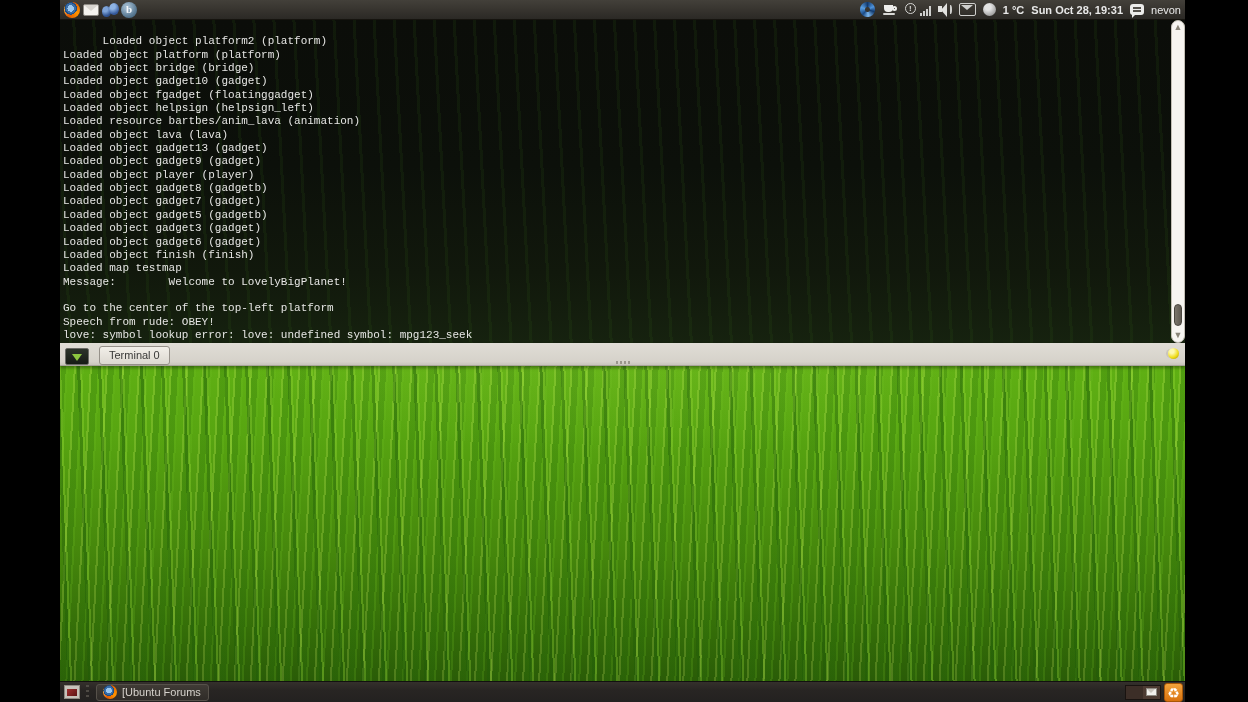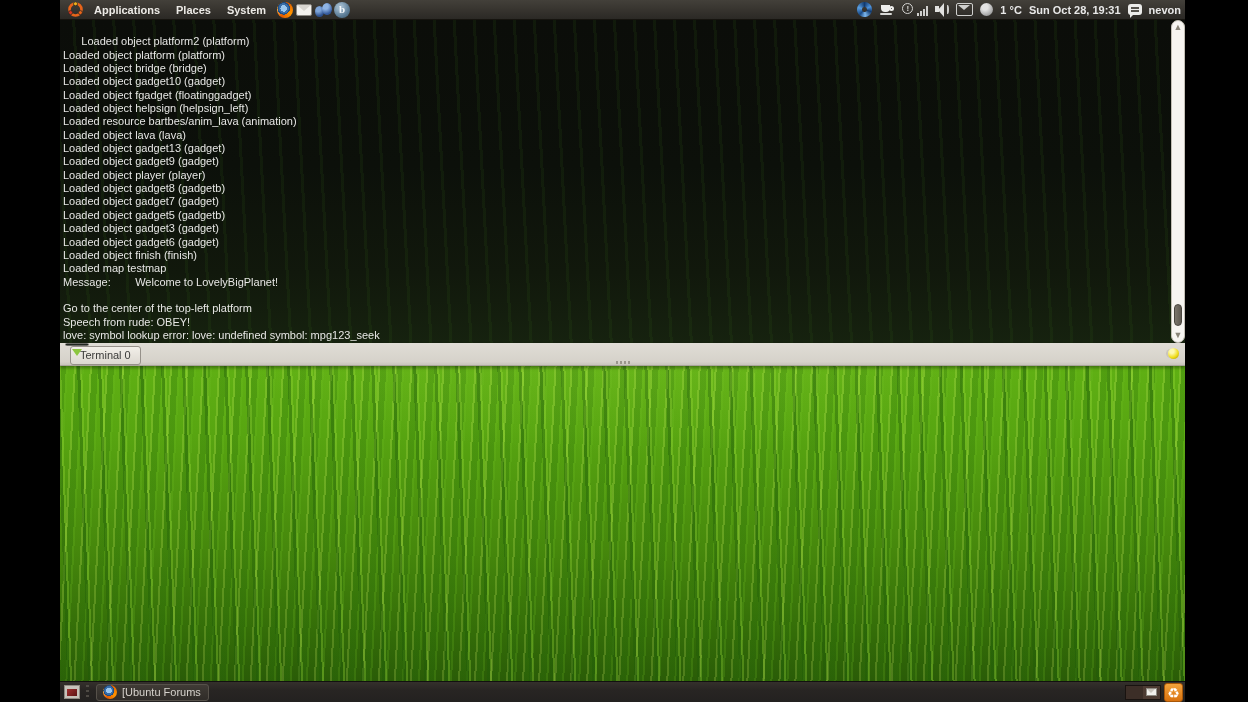--- a/index.html
+++ b/index.html
@@ -58,34 +58,34 @@
   .icon-bubble::after { content:""; position:absolute; left:2px; bottom:-3px; border-left:4px solid #ececea; border-bottom:4px solid transparent; }
   .icon-bubble::before { content:""; position:absolute; left:3px; top:3px; width:8px; height:1.5px; background:#55524c; box-shadow:0 3px 0 #55524c; }
 
   
   .terminal { position:absolute; left:0; top:20px; width:100%; height:323px;
     background:
       repeating-linear-gradient(87deg, transparent 0 9px, rgba(45,90,20,0.16) 9px 12px, transparent 12px 20px),
       linear-gradient(180deg,#0b0d09 0%, #0c100a 45%, #11180c 78%, #16220f 100%);
     z-index:20; }
   .term-text { position:absolute; left:3px; top:2px; right:16px; bottom:0;
-    font-family:Liberation Sans, sans-serif; font-size:11px; line-height:13.35px;
+    font-family:Liberation Mono, monospace; font-size:11px; line-height:13.35px;
     color:#e6e6e4; white-space:pre; overflow:hidden; }
 
   .term-scrollbar { position:absolute; right:0; top:0; width:14px; height:100%;
     background:#f7f5f1; border:1px solid #c3bfb5; border-radius:7px; }
   .sb-arrow { position:absolute; left:0; width:100%; text-align:center; color:#8a8579; font-size:9px; line-height:9px; font-weight:bold; }
   .sb-up { top:2px; } .sb-down { bottom:2px; }
   .sb-thumb { position:absolute; left:2px; width:8px; height:22px; top:283px; background:linear-gradient(90deg,#7b766c,#5f5a51); border:1px solid #4a463f; border-radius:4px; }
 
   
   .tab-bar { position:absolute; left:0; top:343px; width:100%; height:23px;
     background:linear-gradient(180deg,#e0ddd6 0%, #d6d2ca 85%, #c8c4bb 100%);
-    border-bottom:1px solid #a8a49a; display:flex; align-items:flex-start; z-index:25;
-    box-shadow:0 2px 3px rgba(0,0,0,0.35);flex-direction:column; }
+    border-bottom:1px solid #a8a49a; display:flex; align-items:flex-end; z-index:25;
+    box-shadow:0 2px 3px rgba(0,0,0,0.35); }
   .guake-icon { width:24px; height:17px; margin-left:5px; background:linear-gradient(180deg,#2c332a,#161b15);
     border:1px solid #6b6b66; border-radius:2px; position:relative; }
   .guake-icon .arrow { position:absolute; left:6px; top:5px; border-left:5px solid transparent; border-right:5px solid transparent; border-top:7px solid #8cc63f; }
   .tab-btn { margin-left:10px; padding:2px 9px 3px; font-size:11px; color:#3a3a38;
     background:linear-gradient(180deg,#f2efe9,#dcd8d0); border:1px solid #96918a; border-radius:3px; }
   .grip { position:absolute; left:50%; bottom:1px; transform:translateX(-50%); width:14px; height:3px;
     background:repeating-linear-gradient(90deg,#9a968c 0 2px, transparent 2px 4px); }
   .tab-ball { position:absolute; right:6px; top:5px; width:11px; height:11px; border-radius:50%;
     background:radial-gradient(circle at 35% 30%, #fdf9b0 0 20%, #efdc1a 60%, #99880a 100%);
     box-shadow:-3px 0 0 -1px #c9c5bc; }
@@ -126,33 +126,20 @@
   .ubuntu-logo svg, .launch-icon svg { display:block; }
 </style>
 </head>
 <body>
 
 <div class="screen">
 
   <div class="wallpaper"></div>
 
   <div class="top-panel">
-    <div class="menus">
-      <div class="ubuntu-logo">
-        <svg width="15" height="15" viewBox="0 0 15 15">
-          <circle cx="7.5" cy="7.5" r="6" fill="none" stroke="#e8641a" stroke-width="2.6"></circle>
-          <circle cx="7.5" cy="1.8" r="2" fill="#f2b21c" stroke="#2b2925" stroke-width="0.8"></circle>
-          <circle cx="2.6" cy="10.6" r="2" fill="#d9351f" stroke="#2b2925" stroke-width="0.8"></circle>
-          <circle cx="12.4" cy="10.6" r="2" fill="#e8641a" stroke="#2b2925" stroke-width="0.8"></circle>
-        </svg>
-      </div>
-      <span class="menu-item">Applications</span>
-      <span class="menu-item">Places</span>
-      <span class="menu-item">System</span>
-    </div>
 
     <div class="launchers">
       <div class="launch-icon icon-firefox"></div>
       <div class="launch-icon">
           <div class="icon-mail-launch"></div>
         </div>
       <div class="launch-icon icon-drops"></div>
       <div class="launch-icon icon-banshee">b</div>
     </div>
 
@@ -175,21 +162,21 @@
       <div class="icon-volume">
           <div class="spk"></div>
           <div class="cone"></div>
           <div class="wave"></div>
         </div>
       <div class="icon-mail-ind"></div>
       <div class="icon-weather"></div>
       <span class="tray-text">1 °C</span>
       <span class="tray-text">Sun Oct 28, 19:31</span>
       <div class="icon-bubble"></div>
-      <span class="tray-text" style="font-weight:bold">nevon</span>
+      <span class="tray-text" style="font-weight:normal">nevon</span>
     </div>
   </div>
 
   <div class="terminal">
     <div class="term-text">
       <span>Loaded object platform2 (platform)
 Loaded object platform (platform)
 Loaded object bridge (bridge)
 Loaded object gadget10 (gadget)
 Loaded object fgadget (floatinggadget)

